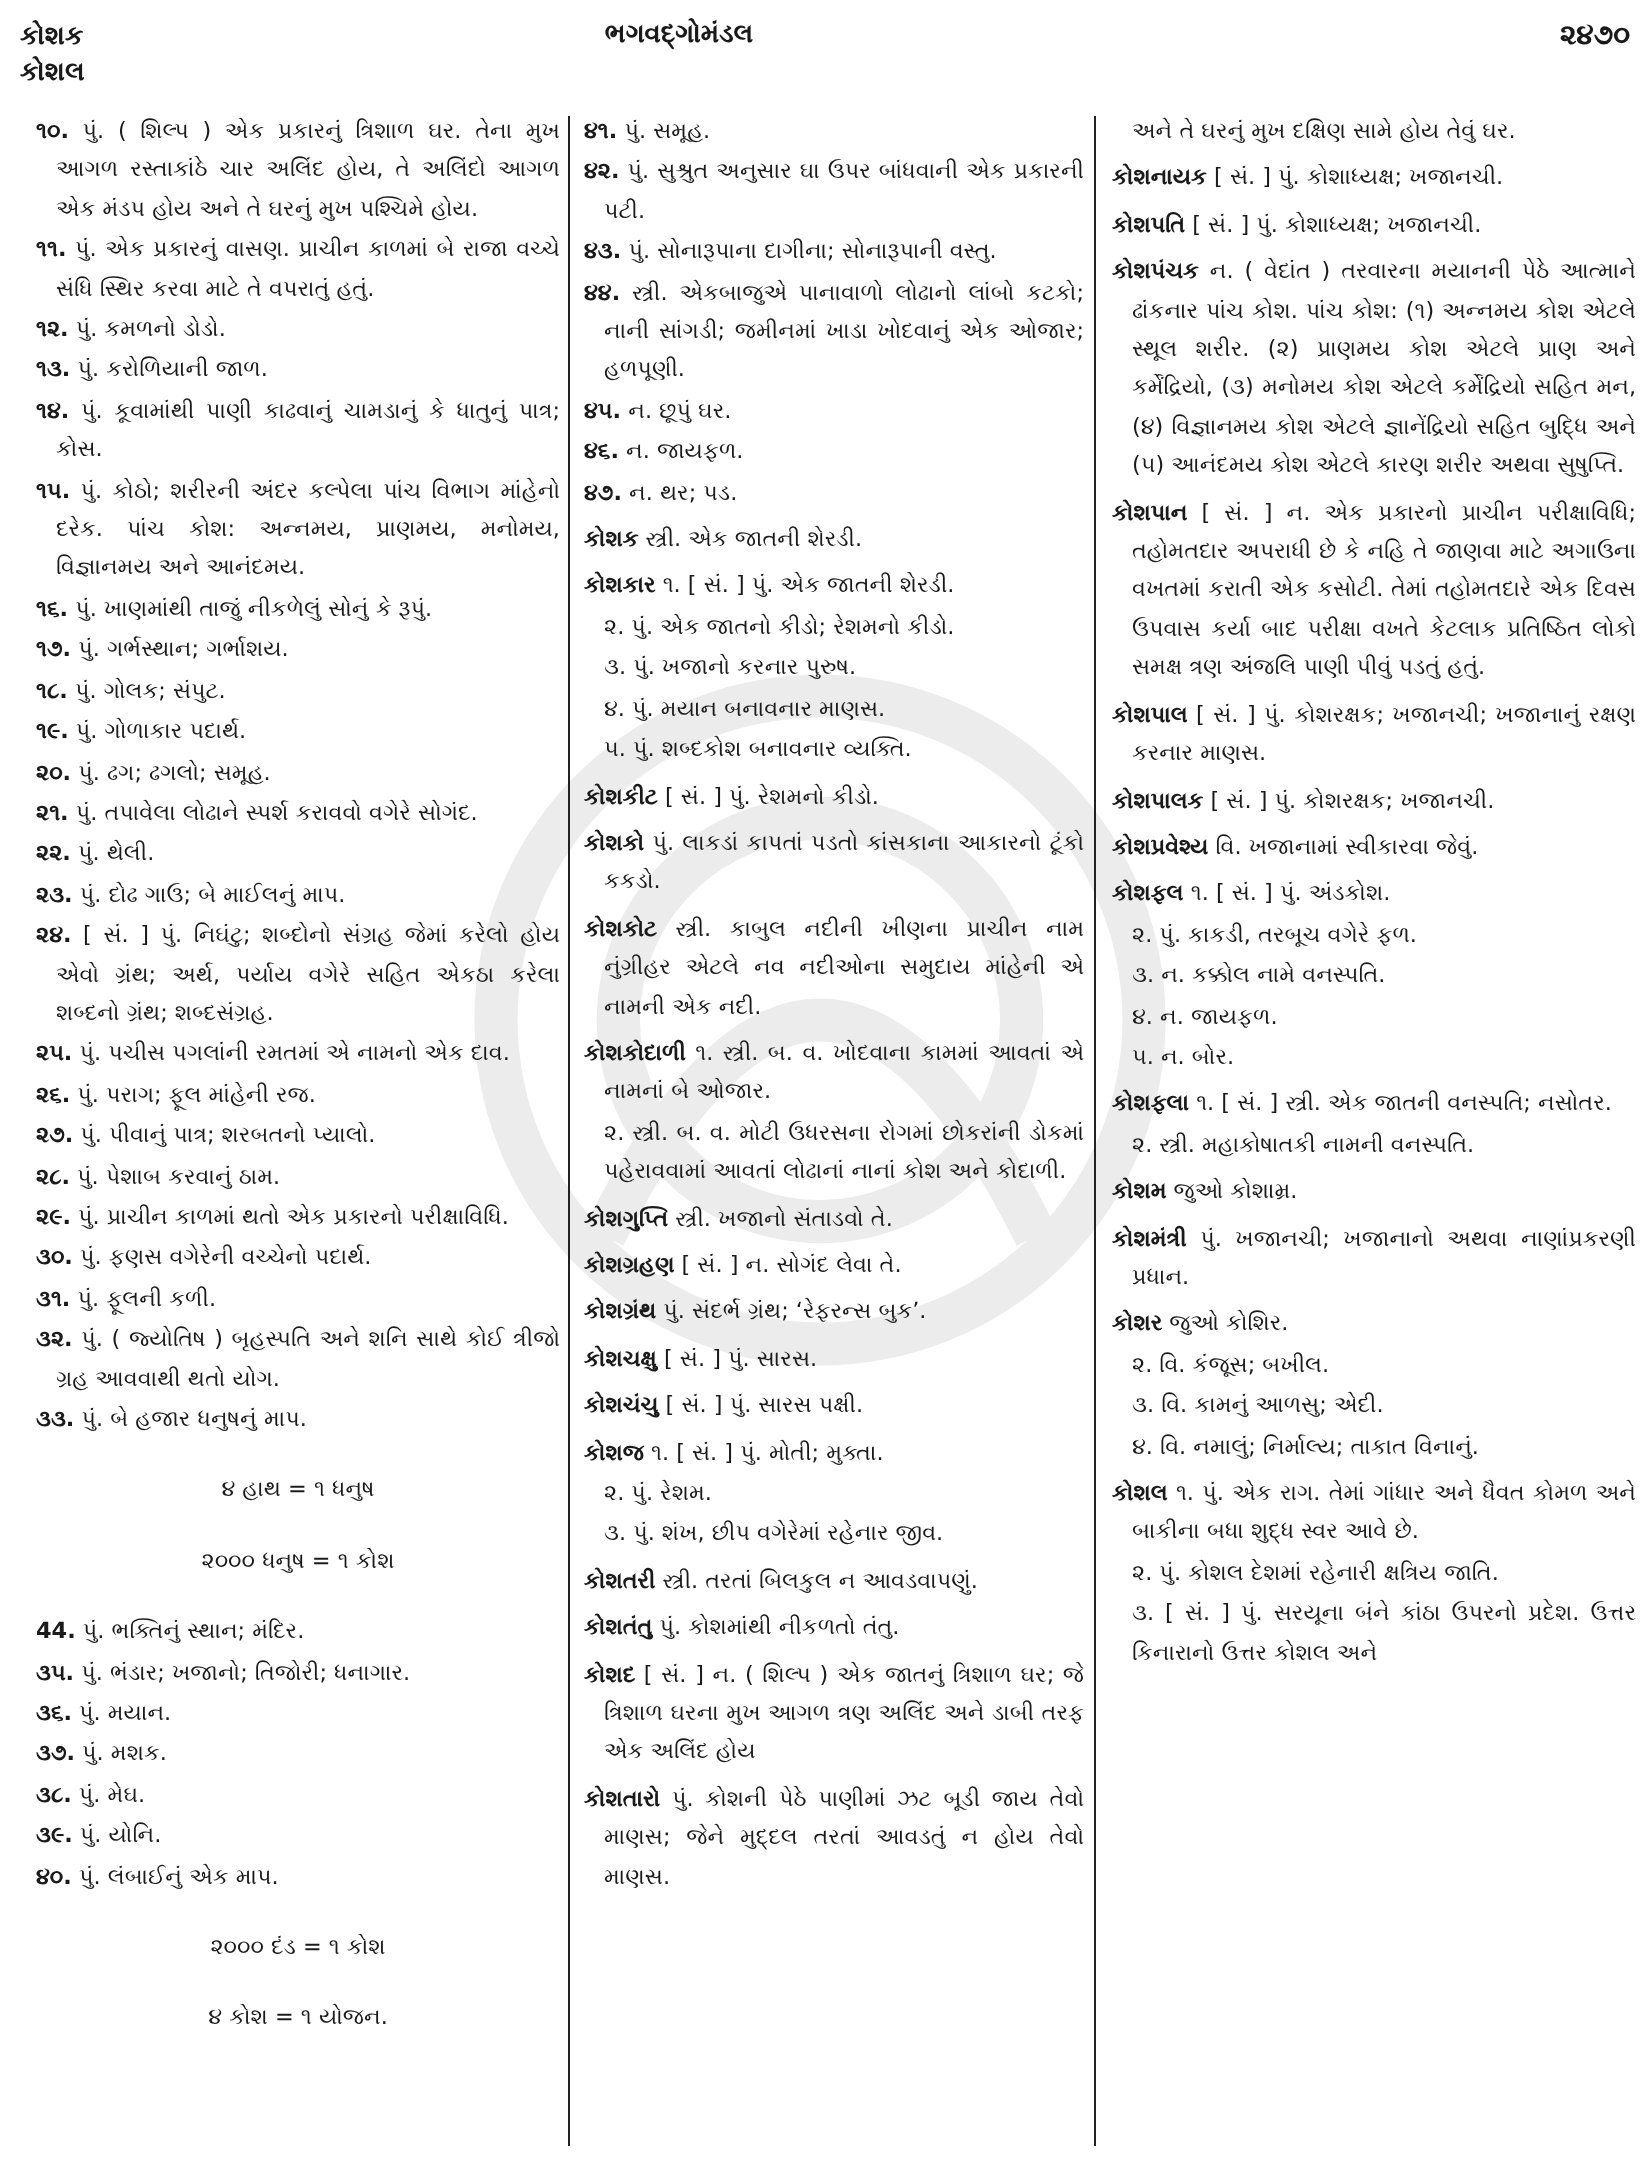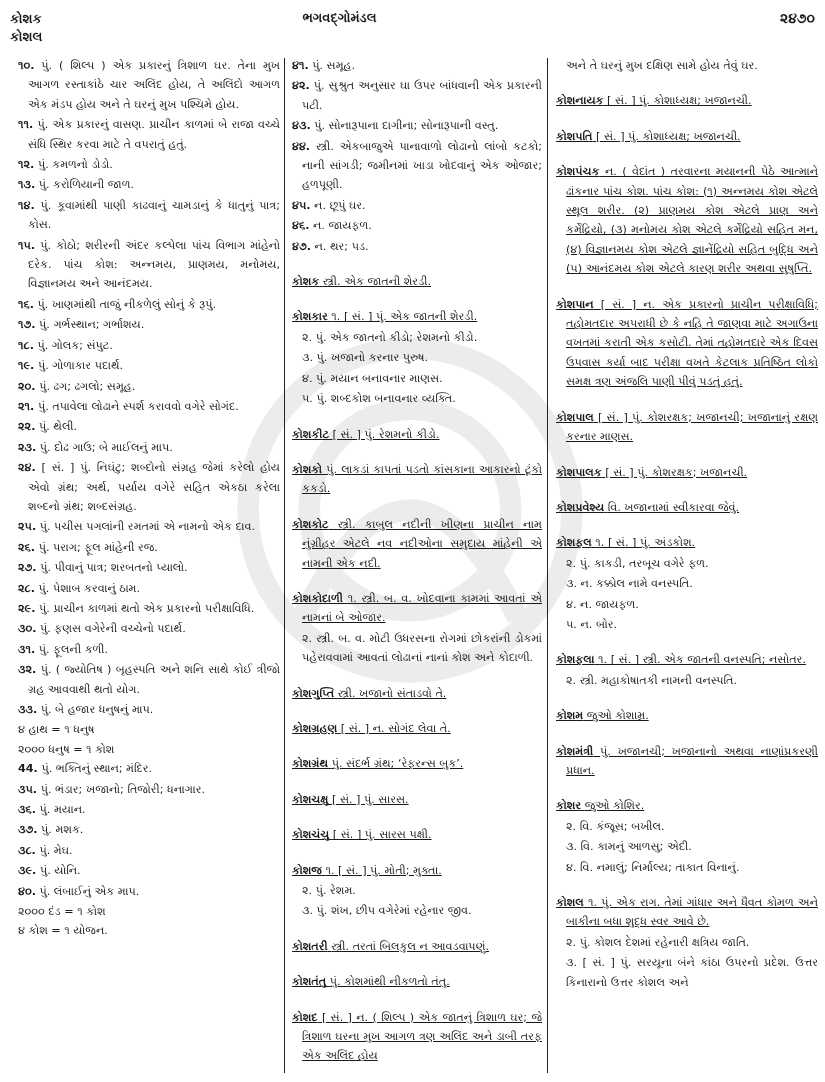--- a/index.html
+++ b/index.html
@@ -25,22 +25,22 @@
   .col2 { left: 292px; width: 250px; }
   .col3 { left: 556px; width: 262px; }
   .divider { position: absolute; top: 2px; width: 1px; height: 1015px; background: #222; }
   .d1 { left: 284px; }
   .d2 { left: 547px; }
   .entry { text-align: justify; margin: 0 0 1px 0; }
   .sense { padding-left: 10px; text-indent: -10px; }
   .sub { padding-left: 10px; }
   .num { font-weight: bold; }
   .hw { font-weight: bold; }
-  .eq { margin: 0; }
-  .gap { margin-top: 16px; text-decoration: underline; }
+  .eq { text-align: center; margin: 16px; }
+  .gap { margin-top: 4px; }
 </style>
 </head>
 <body>
 
 <svg class="watermark" viewBox="0 0 100 100">
   <circle cx="50" cy="50" r="45" fill="none" stroke="#000" stroke-width="6"></circle>
   <circle cx="50" cy="50" r="28" fill="none" stroke="#000" stroke-width="6"></circle>
   <path d="M20 80 Q50 20 80 80" fill="none" stroke="#000" stroke-width="6"></path>
 </svg>
 

